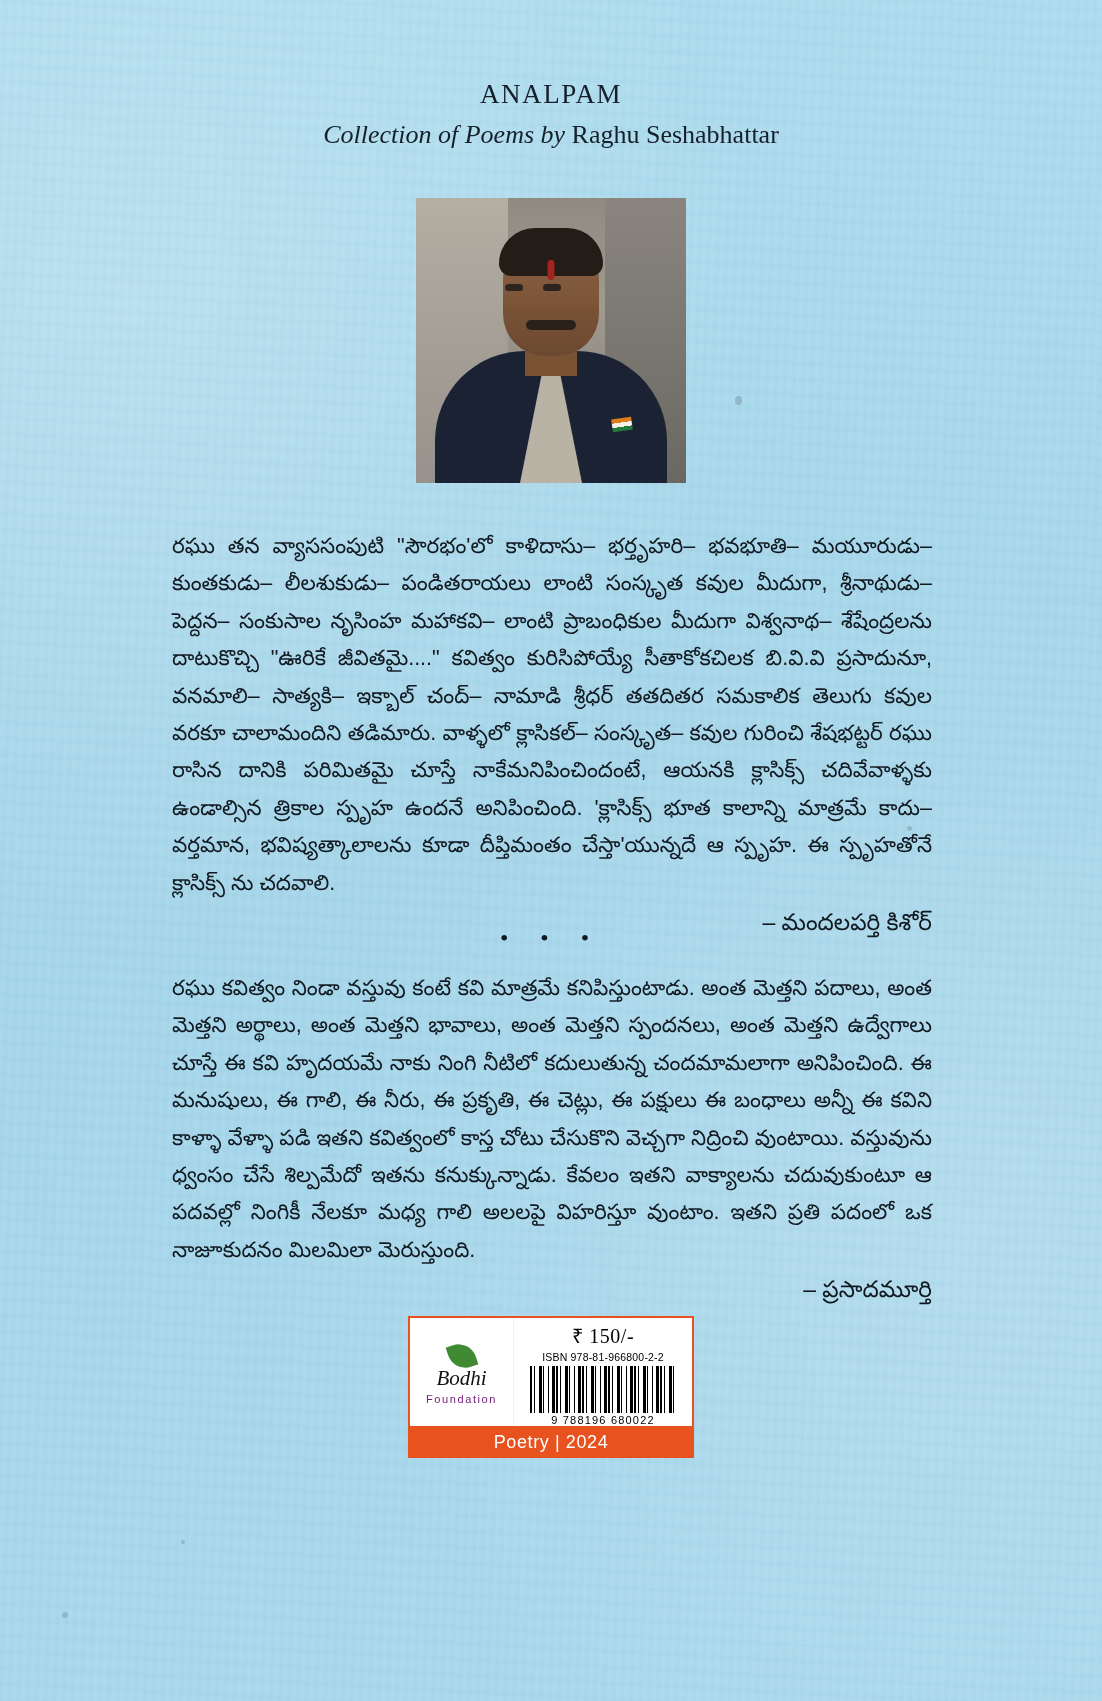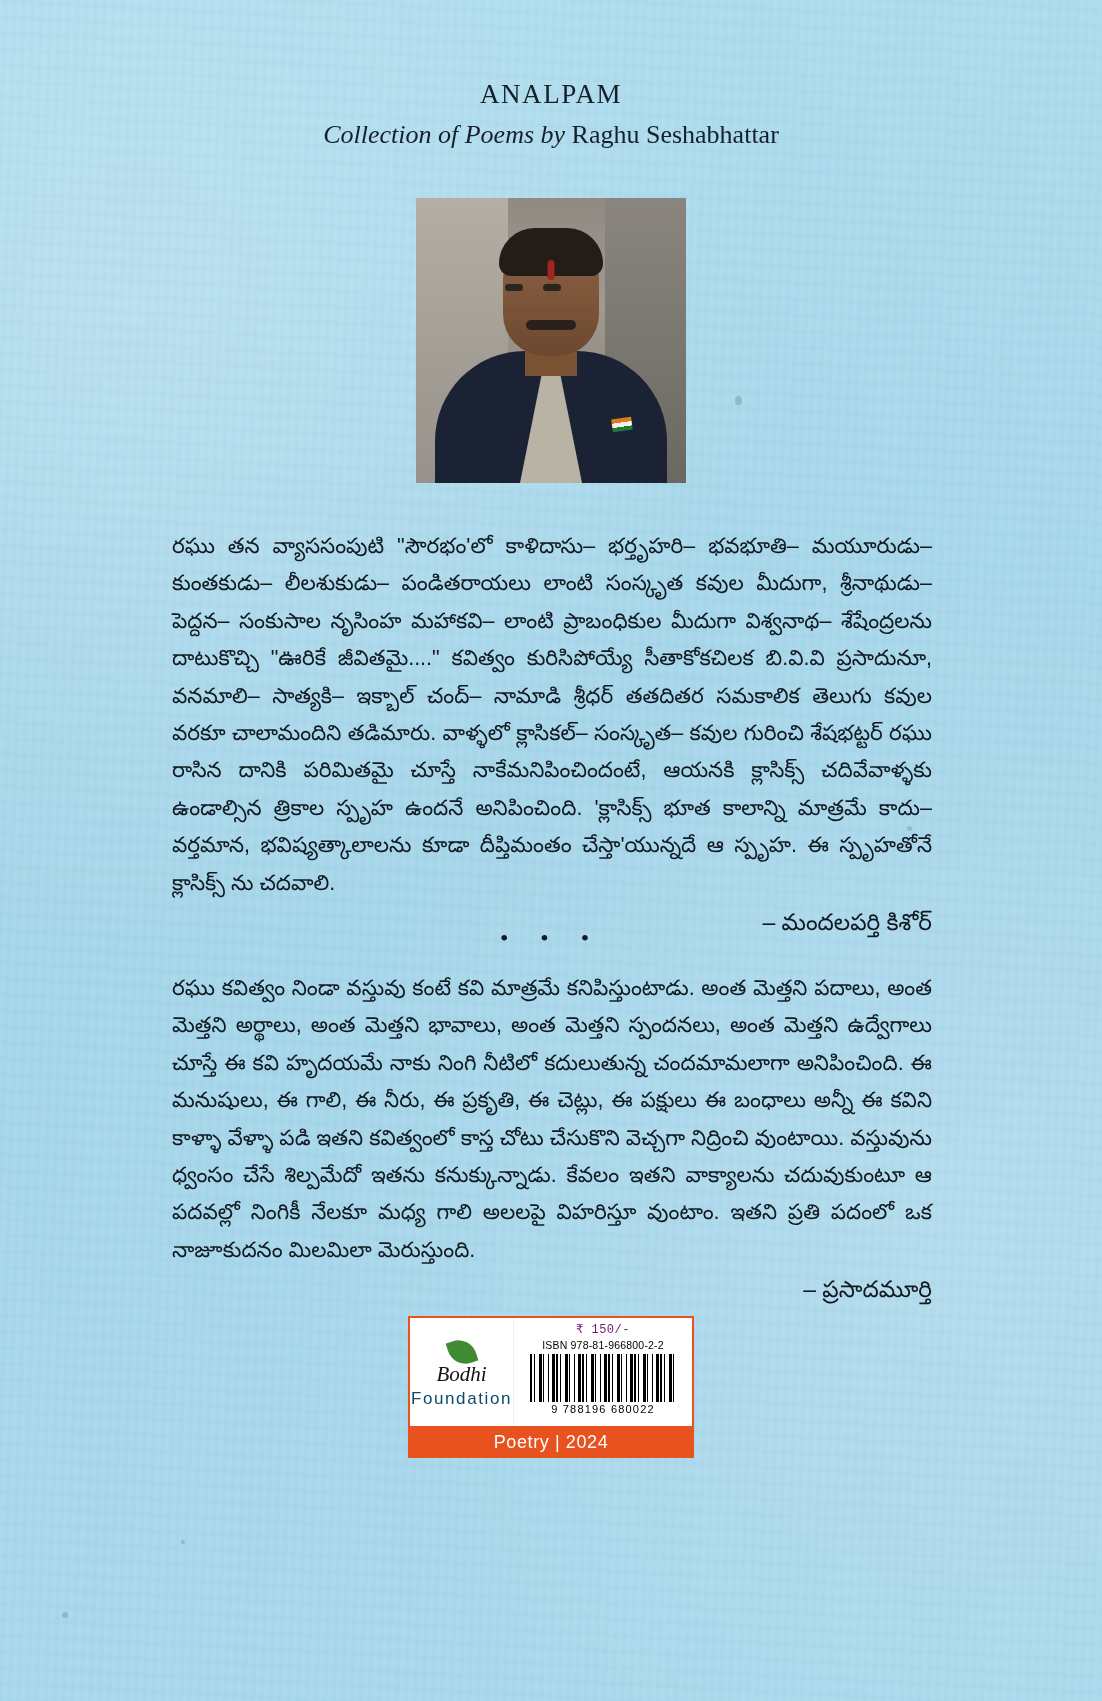--- a/index.html
+++ b/index.html
@@ -244,37 +244,37 @@
   .logo-word {
     font-family: "Liberation Serif", serif;
     font-style: italic;
     font-size: 21px;
     color: #111;
     line-height: 1;
     margin-top: -2px;
   }
   .logo-sub {
     font-family: "Liberation Sans", sans-serif;
-    font-size: 17px;
+    font-size: 11px;
     letter-spacing: 1.6px;
-    color: #0c4a6e;
+    color: #701a75;
     margin-top: 4px;
   }
   .price-cell {
     flex: 1;
     display: flex;
     flex-direction: column;
     align-items: center;
     padding-top: 4px;
     box-sizing: border-box;
   }
   .price {
-    font-family: Liberation Mono, monospace;
-    font-size: 12px;
-    color: #701a75;
+    font-family: Liberation Serif, serif;
+    font-size: 20px;
+    color: #000000;
     letter-spacing: 0.5px;
   }
   .isbn {
     font-family: "Liberation Sans", sans-serif;
     font-size: 10.5px;
     color: #000;
     letter-spacing: 0.2px;
     margin-top: 2px;
   }
   .barcode {

